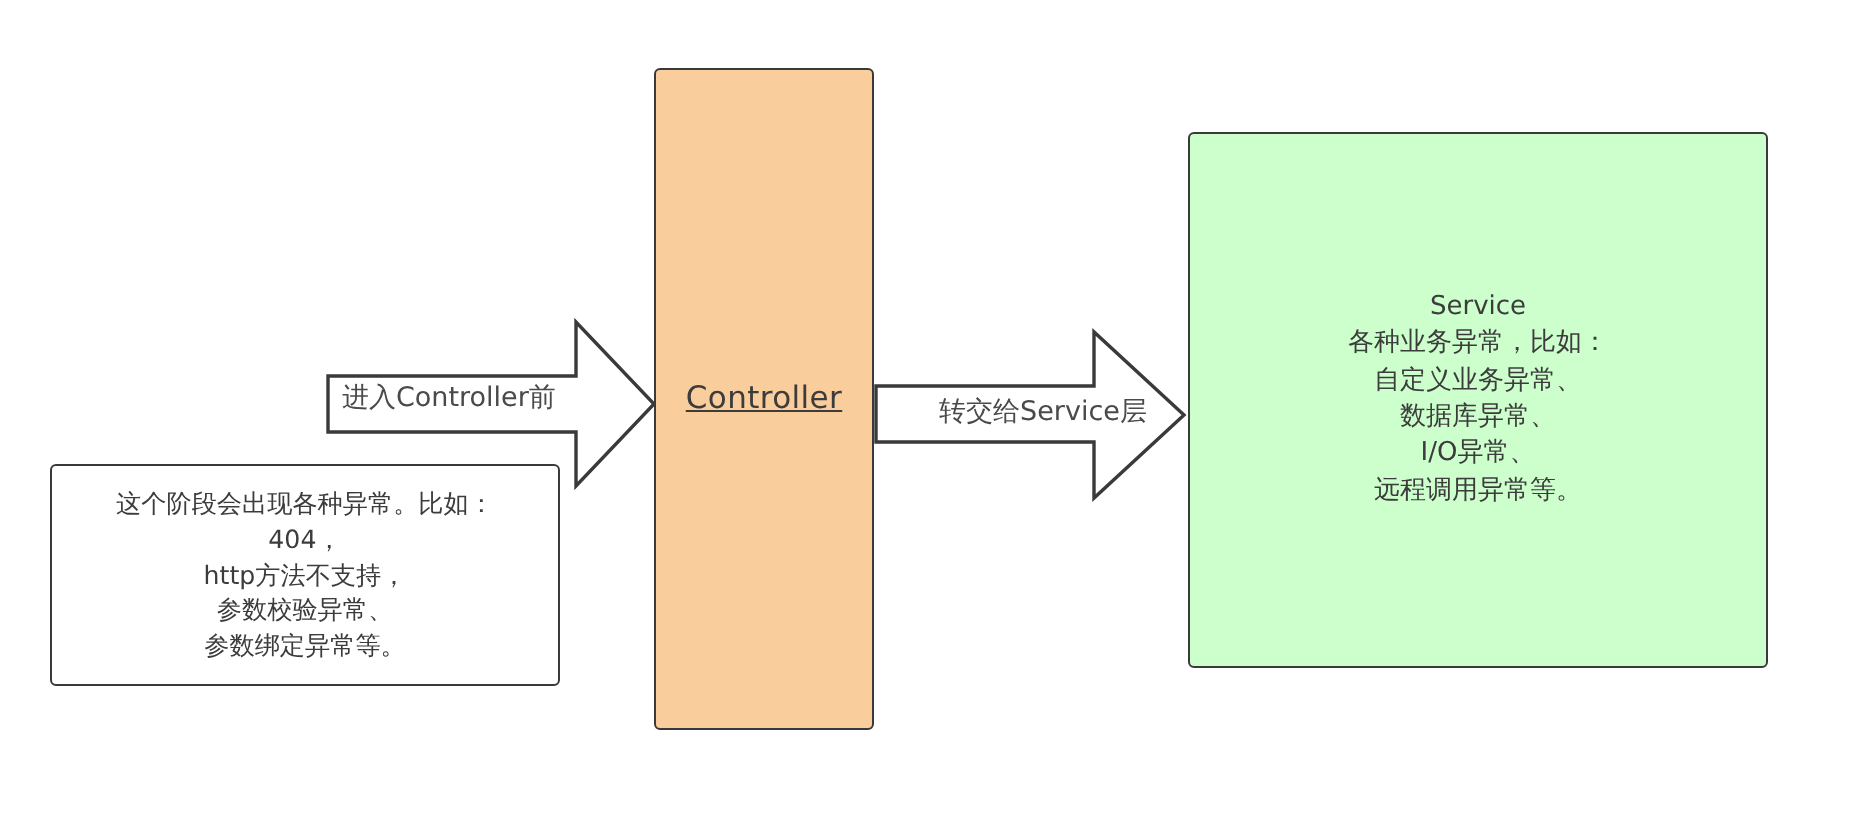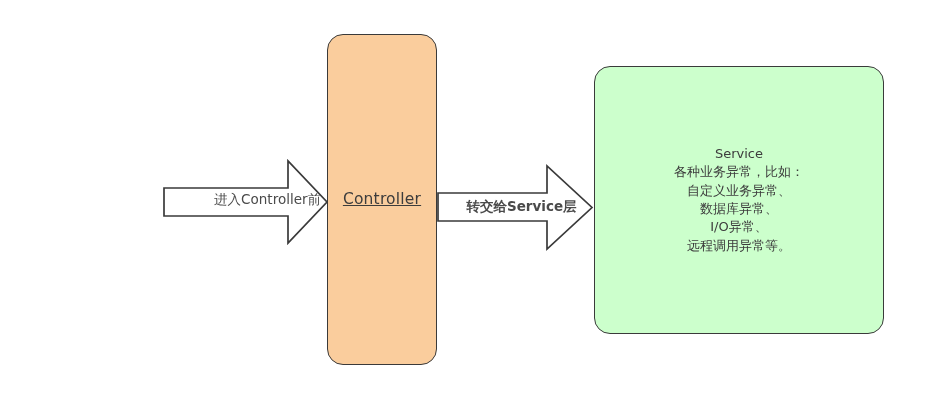--- a/index.html
+++ b/index.html
@@ -14,21 +14,21 @@
     position: relative;
     width: 928px;
     height: 418px;
     background: #ffffff;
     overflow: hidden;
   }
   .node {
     position: absolute;
     box-sizing: border-box;
     border: 1.6px solid #3a3a3a;
-    border-radius: 16px;
+    border-radius: 3px;
     display: flex;
     align-items: center;
     justify-content: center;
     text-align: center;
     color: #3c3c3c;
   }
   #controller-box {
     left: 327px;
     top: 34px;
     width: 110px;
@@ -89,32 +89,31 @@
     line-height: 1;
   }
   #arrow-enter-controller {
     left: 163px;
     top: 160px;
   }
   #arrow-enter-controller-label {
     left: 8px;
     top: 33px;
     width: 150px;
-    text-align: right;
+    text-align: left;
   }
   #arrow-to-service {
     left: 438px;
     top: 165px;
   }
   #arrow-to-service-label {
     left: 16px;
     top: 35px;
     width: 135px;
     text-align: center;
-    font-weight: bold;
   }
 </style>
 </head>
 <body>
 
 <div id="canvas">
 
   <div class="arrow-group" id="arrow-enter-controller">
     <svg class="arrow-svg" width="166" height="84" viewBox="0 0 166 84">
       <polygon class="arrow-shape" points="1,28 125,28 125,1 164,42 125,83 125,56 1,56"></polygon>
@@ -135,14 +134,21 @@
 
   <div class="node" id="service-box">
     <span id="service-text">Service
 各种业务异常，比如：
 自定义业务异常、
 数据库异常、
 I/O异常、
 远程调用异常等。</span>
   </div>
 
+  <div class="node" id="callout-box">
+    <span id="callout-text">这个阶段会出现各种异常。比如：
+404，
+http方法不支持，
+参数校验异常、
+参数绑定异常等。</span>
+  </div>
 
 </div>
 
 </body></html>

